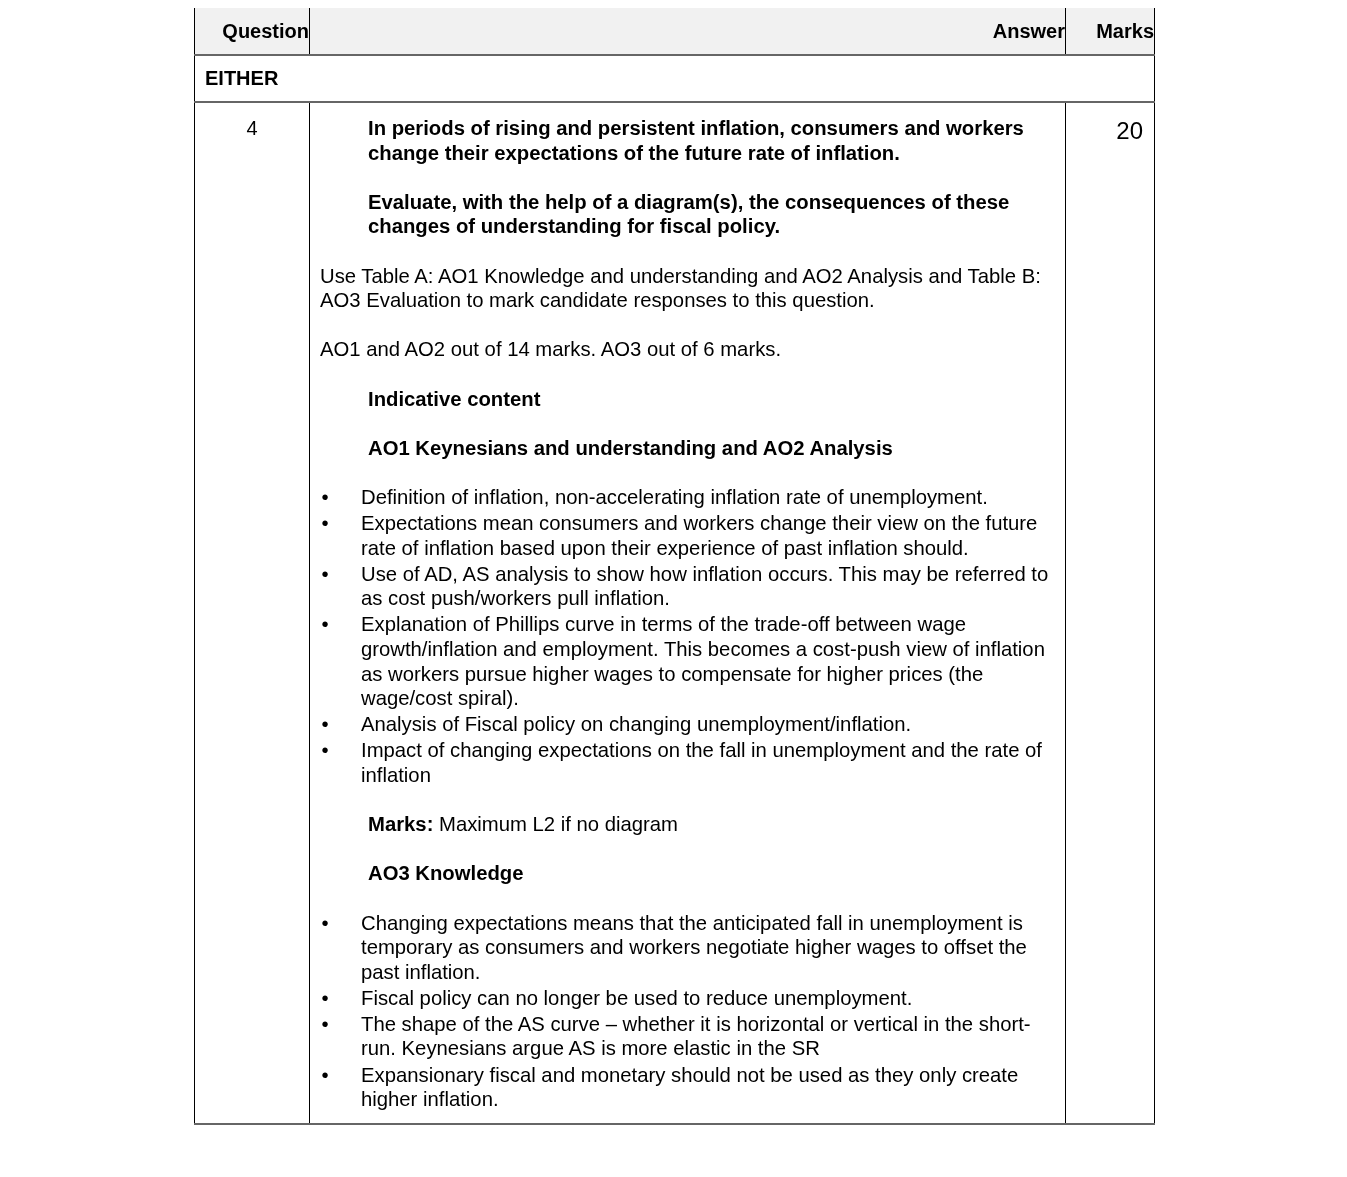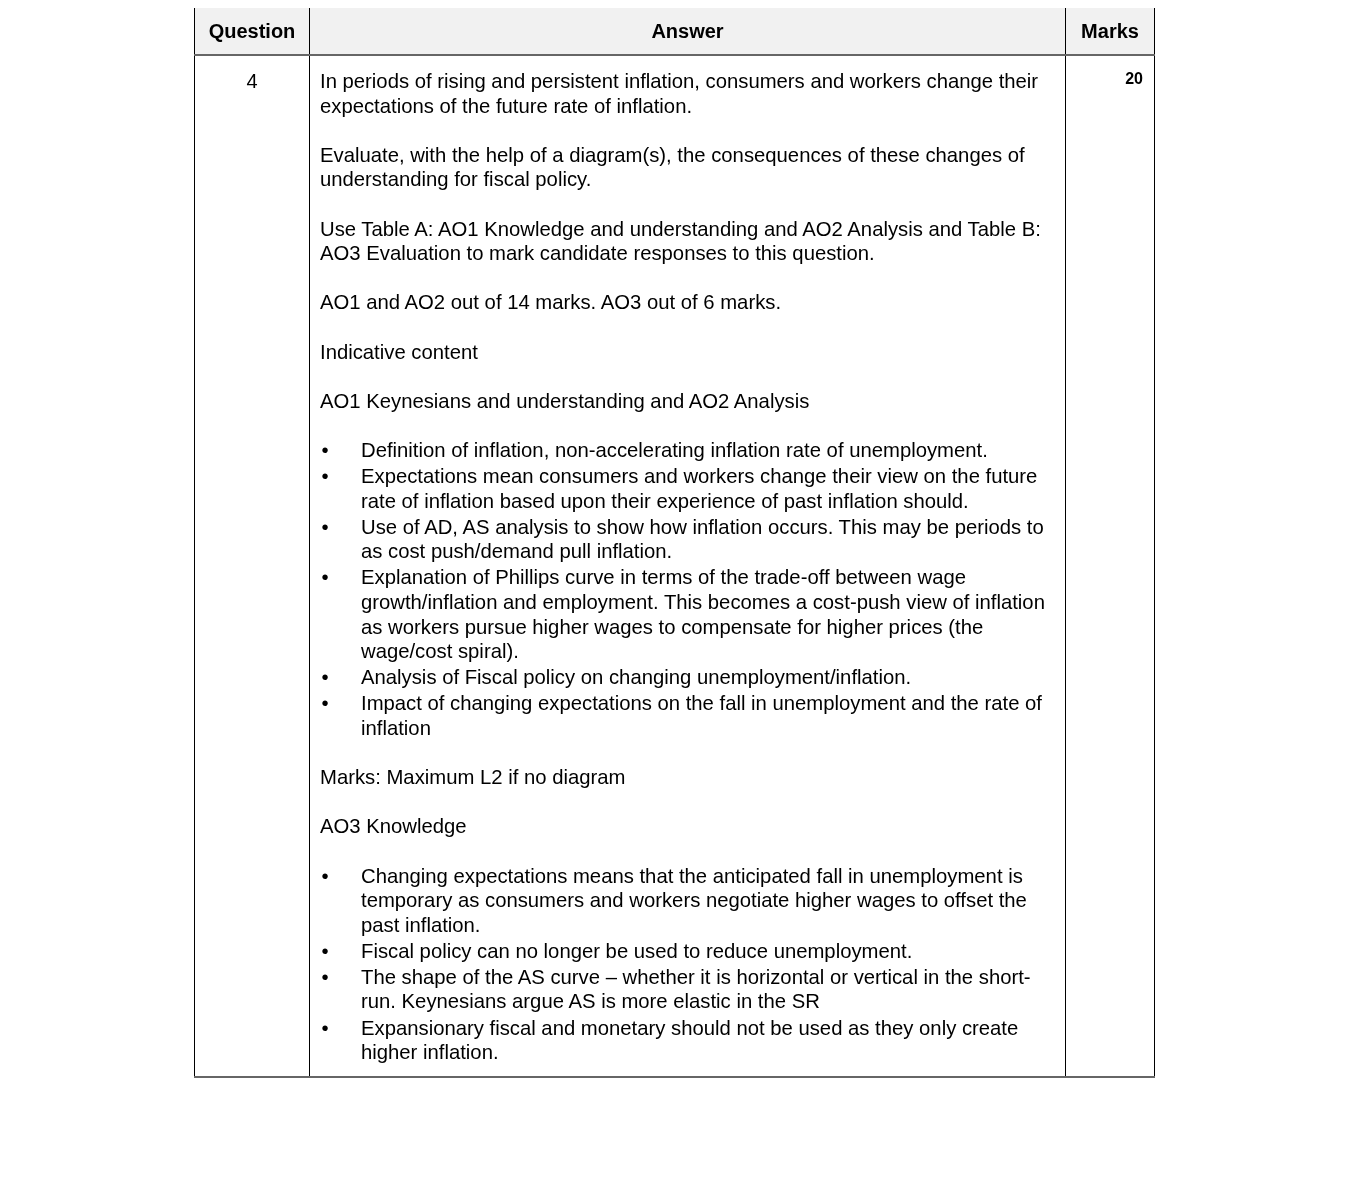--- a/index.html
+++ b/index.html
@@ -30,21 +30,21 @@
     }
     .col-q { width: 115px; }
     .col-a { width: 756px; }
     .col-m { width: 89px; }
 
     .hdr th {
       background: #f1f1f1;
       height: 46px;
       font-weight: bold;
       font-size: 20px;
-      text-align: center;
+      text-align: right;
       vertical-align: middle;
       border-bottom: 2px solid #666;
     }
     .either-row td {
       height: 45px;
       font-weight: bold;
       font-size: 20px;
       padding-left: 10px;
       vertical-align: middle;
       border-bottom: 2px solid #666;
@@ -53,35 +53,36 @@
     .body-row td {
       border-bottom: 2px solid #666;
     }
     .q-num {
       text-align: center;
       font-size: 20px;
       padding-top: 14px !important;
     }
     .marks {
       text-align: right;
-      font-size: 16px;
-      font-weight: bold;
+      font-size: 24px;
+      font-weight: normal;
       padding-top: 14px !important;
       padding-right: 11px !important;
     }
     .answer {
       padding: 13px 8px 10px 10px !important;
       font-size: 20.3px;
       line-height: 24.6px;
     }
     .answer p {
       margin: 0 0 24.6px 0;
     }
     .answer .bold {
-      font-weight: normal;
+      font-weight: bold;
+      margin-left: 48px;
     }
     .answer ul {
       list-style: none;
       margin: 0 0 24.6px 0;
       padding: 0;
     }
     .answer ul.last {
       margin-bottom: 0;
     }
     .answer li {
@@ -107,34 +108,37 @@
     <col class="col-m">
   </colgroup>
   <thead>
     <tr class="hdr">
       <th>Question</th>
       <th>Answer</th>
       <th>Marks</th>
     </tr>
   </thead>
   <tbody>
+    <tr class="either-row">
+      <td colspan="3">EITHER</td>
+    </tr>
     <tr class="body-row">
       <td class="q-num">4</td>
       <td class="answer">
         <p class="bold">In periods of rising and persistent inflation, consumers and workers change their expectations of the future rate of inflation.</p>
         <p class="bold">Evaluate, with the help of a diagram(s), the consequences of these changes of understanding for fiscal policy.</p>
         <p>Use Table A: AO1 Knowledge and understanding and AO2 Analysis and Table B: AO3 Evaluation to mark candidate responses to this question.</p>
         <p>AO1 and AO2 out of 14 marks. AO3 out of 6 marks.</p>
         <p class="bold">Indicative content</p>
         <p class="bold">AO1 Keynesians and understanding and AO2 Analysis</p>
 
         <ul>
           <li><span class="bullet">•</span><span>Definition of inflation, non-accelerating inflation rate of unemployment.</span></li>
           <li><span class="bullet">•</span><span>Expectations mean consumers and workers change their view on the future rate of inflation based upon their experience of past inflation should.</span></li>
-          <li><span class="bullet">•</span><span>Use of AD, AS analysis to show how inflation occurs. This may be periods to as cost push/demand pull inflation.</span></li>
+          <li><span class="bullet">•</span><span>Use of AD, AS analysis to show how inflation occurs. This may be referred to as cost push/workers pull inflation.</span></li>
           <li><span class="bullet">•</span><span>Explanation of Phillips curve in terms of the trade-off between wage growth/inflation and employment. This becomes a cost-push view of inflation as workers pursue higher wages to compensate for higher prices (the wage/cost spiral).</span></li>
           <li><span class="bullet">•</span><span>Analysis of Fiscal policy on changing unemployment/inflation.</span></li>
           <li><span class="bullet">•</span><span>Impact of changing expectations on the fall in unemployment and the rate of inflation</span></li>
         </ul>
 
         <p><span class="bold">Marks:</span><span> Maximum L2 if no diagram</span></p>
 
         <p class="bold">AO3 Knowledge</p>
 
         <ul class="last">

